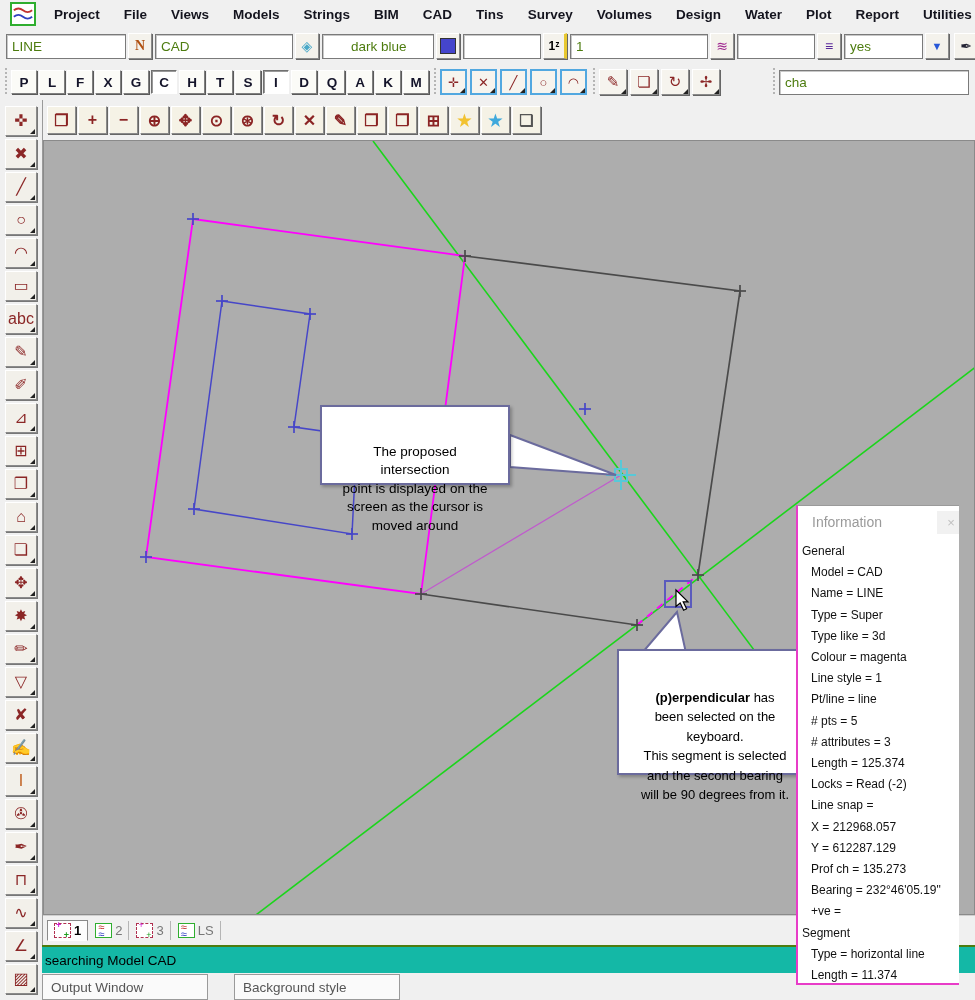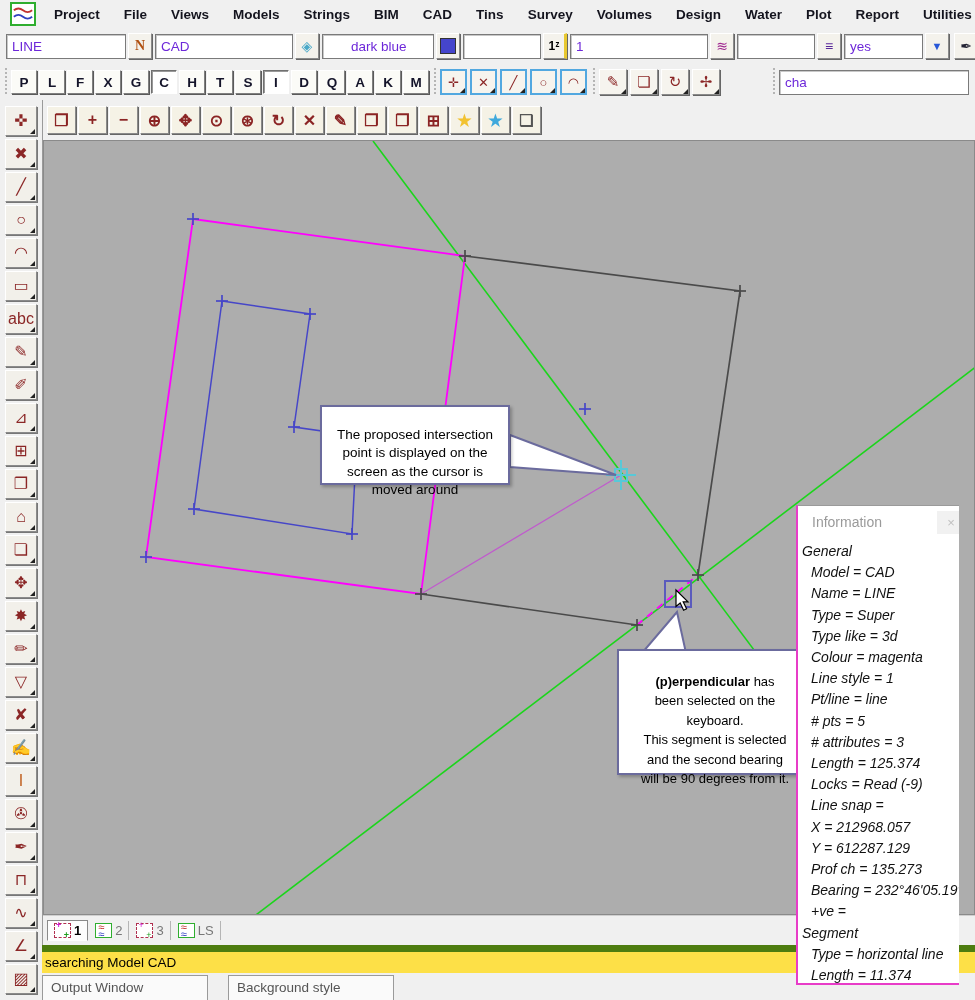--- a/index.html
+++ b/index.html
@@ -13,21 +13,21 @@
           background-size:2px 100%; background-repeat:repeat-y; background-position:1px 0; }
 
   
   .menubar { height:28px; display:flex; align-items:center; gap:0; padding:1px 4px; }
   .appicon { width:26px; height:24px; border:2px solid #2fae2f; background:#fff; margin:0 6px 0 2px; flex:none; }
   .menu-item { font-size:13.5px; font-weight:bold; color:#14141e; padding:3px 12px; cursor:default; }
 
   
   .toolbar2 { height:36px; display:flex; align-items:center; padding:2px 2px; }
   .field { height:25px; background:#fff; border:1px solid #7a7a7a; box-shadow:inset 1px 1px 0 #c8c8c8;
-           font-size:13.5px; color:#6d28d9; padding:2px 5px; font-family:"Liberation Sans",sans-serif; }
+           font-size:13.5px; color:#4d7c0f; padding:2px 5px; font-family:"Liberation Sans",sans-serif; }
   .tbtn { height:26px; min-width:24px; background:#f4f2ec; border:1px solid #fff; border-right-color:#8a8a8a;
           border-bottom-color:#8a8a8a; box-shadow:1px 1px 0 #666; display:flex; align-items:center;
           justify-content:center; font-size:14px; margin:0 3px 0 2px; cursor:pointer; }
   .tbtn .g { line-height:1; }
   .swatch { width:16px; height:16px; background:#4545cc; border:1px solid #333; }
 
   
   .toolbar3 { height:36px; display:flex; align-items:center; padding:2px 2px; }
   .lbtn { width:26px; height:24px; background:#fbfbf7; border:1px solid #fff; border-right-color:#808080;
           border-bottom-color:#808080; box-shadow:1px 1px 0 #5a5a5a; margin-right:2px; font-size:13.5px;
@@ -62,52 +62,52 @@
   .view-toolbar { height:40px; display:flex; align-items:center; padding:3px 4px; background:#f0f0f0; }
   .vbtn { width:29px; height:28px; background:#f5f2e6; border:1px solid #fff; border-right-color:#8a8a8a;
           border-bottom-color:#8a8a8a; box-shadow:1px 1px 0 #666; margin-right:2px; display:flex;
           align-items:center; justify-content:center; font-size:16px; font-weight:bold; color:#8b2424; cursor:pointer; }
   .canvas-wrap { flex:1; position:relative; background:#adadad; border:1px solid #8a8a8a; overflow:hidden; }
   #canvas-svg { position:absolute; left:0; top:0; }
 
   
   .callout { position:absolute; background:#fff; border:2px solid #6b6b9d; color:#000; text-align:center;
              white-space:pre-line; z-index:5; box-shadow:2px 2px 3px rgba(0,0,0,0.25); }
-  .callout1 { left:276px; top:264px; width:190px; height:80px; font-size:13.5px; line-height:18.5px; padding:0; }
-  .callout2 { left:573px; top:508px; width:196px; height:126px; font-size:13px; line-height:19.5px; padding:1px; }
+  .callout1 { left:276px; top:264px; width:190px; height:80px; font-size:13.5px; line-height:18.5px; padding:17px; }
+  .callout2 { left:573px; top:508px; width:196px; height:126px; font-size:13px; line-height:19.5px; padding:17px; }
 
   
   .tabbar { height:30px; background:#f0f0f0; display:flex; align-items:center; padding:2px 4px; border-top:1px solid #cfcfcf; }
   .tab { display:flex; align-items:center; gap:3px; padding:2px 6px; margin-right:1px; font-size:13px; color:#777; cursor:pointer; }
   .tab.active { background:#fdfdfd; border:1px solid #8a8a8a; border-bottom-color:#fdfdfd; color:#000; font-weight:bold; }
   .tab:not(.active) { border-right:1px solid #b5b5b5; }
   .tab-icon { width:17px; height:15px; background:#fff; position:relative; flex:none; }
   .tab-icon.icon-plan { border:1px dashed #b03050; }
   .tab-icon.icon-plan::before { content:"+"; position:absolute; left:1px; top:-4px; color:#d020d0; font-size:9px; }
   .tab-icon.icon-plan::after { content:"+"; position:absolute; right:1px; bottom:-3px; color:#20a020; font-size:9px; }
   .tab-icon.icon-section { border:1px solid #2fae2f; }
   .tab-icon.icon-section::before { content:"≈"; position:absolute; left:2px; top:-3px; color:#c03030; font-size:11px; }
   .tab-icon.icon-section::after { content:"≈"; position:absolute; left:2px; bottom:-3px; color:#3040c0; font-size:11px; }
 
   
   .statusline { height:28px; display:flex; align-items:center; padding-left:3px; font-size:13.5px; color:#000;
-                background:#fde047; border-top:7px solid #4d7c0f; }
-  .taskbar { height:27px; display:flex; align-items:center; gap:20px; padding:2px 0 0 0; background:#f0f0f0; }
+                background:#14b8a6; border-top:2px solid #4d7c0f; }
+  .taskbar { height:27px; display:flex; align-items:flex-end; gap:26px; padding:2px 0 0 0; background:#f0f0f0; }
   .task-btn { width:166px; height:26px; background:#fafafa; border:1px solid #9a9a9a; color:#555;
               font-size:13.5px; display:flex; align-items:center; padding-left:8px; cursor:pointer; }
 
   
   .info-panel { position:absolute; left:796px; top:505px; width:163px; height:480px; background:#fff;
                 border-left:2px solid #e83cc8; border-bottom:2px solid #e83cc8; border-top:1px solid #9a9a9a;
                 z-index:20; overflow:hidden; }
   .info-title { height:32px; display:flex; align-items:center; padding-left:14px; font-size:14px; color:#9a9a9a; }
   .info-close { position:absolute; right:-6px; top:5px; width:28px; height:23px; background:#f1f1f1;
                 color:#c0c0c0; font-size:13px; display:flex; align-items:center; justify-content:center; cursor:pointer; }
   .info-body { padding:3px 0 0 3px; }
-  .info-line { font-size:14px; color:#111; line-height:21.2px; padding-left:10px; white-space:nowrap;font-style:italic; }
+  .info-line { font-size:12px; color:#111; line-height:21.2px; padding-left:10px; white-space:nowrap; }
   .info-line.group { padding-left:1px; }
 </style>
 </head>
 <body>
 
 <div id="app">
 
   <div class="menubar">
     <div class="grip"></div>
     <svg class="appicon" viewBox="0 0 24 20">
@@ -471,21 +471,21 @@
         <div class="info-line">Model = CAD</div>
         <div class="info-line">Name = LINE</div>
         <div class="info-line">Type = Super</div>
         <div class="info-line">Type like = 3d</div>
         <div class="info-line">Colour = magenta</div>
         <div class="info-line">Line style = 1</div>
         <div class="info-line">Pt/line = line</div>
         <div class="info-line"># pts = 5</div>
         <div class="info-line"># attributes = 3</div>
         <div class="info-line">Length = 125.374</div>
-        <div class="info-line">Locks = Read (-9)</div>
+        <div class="info-line">Locks = Read (-2)</div>
         <div class="info-line">Line snap =</div>
         <div class="info-line">X = 212968.057</div>
         <div class="info-line">Y = 612287.129</div>
         <div class="info-line">Prof ch = 135.273</div>
         <div class="info-line">Bearing = 232°46'05.19"</div>
         <div class="info-line">+ve =</div>
         <div class="info-line group">Segment</div>
         <div class="info-line">Type = horizontal line</div>
         <div class="info-line">Length = 11.374</div>
       </div>

